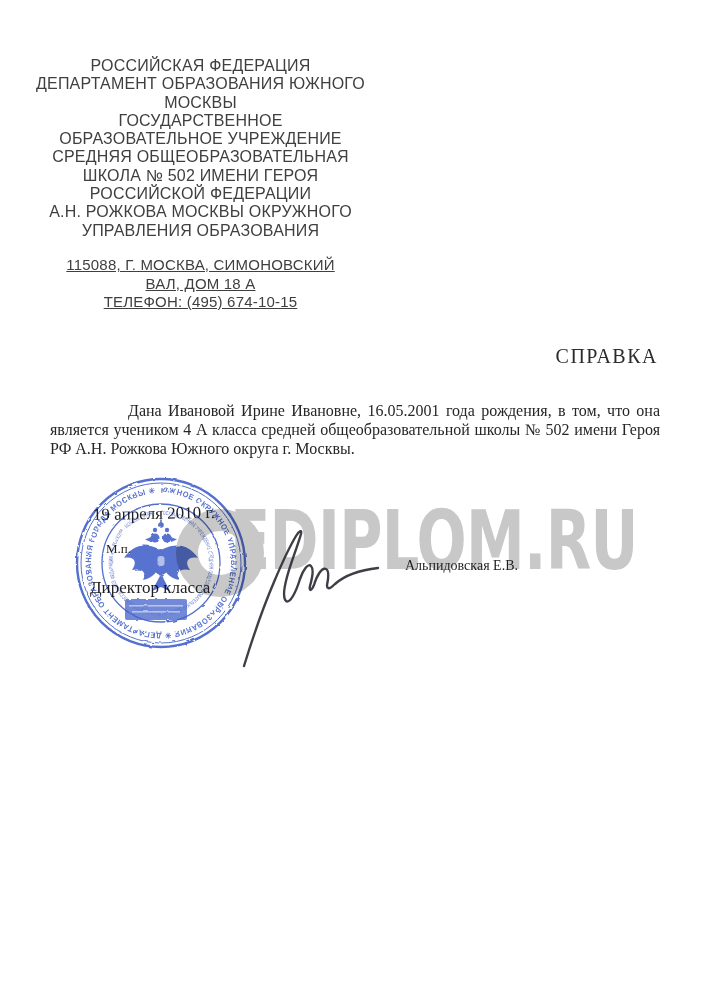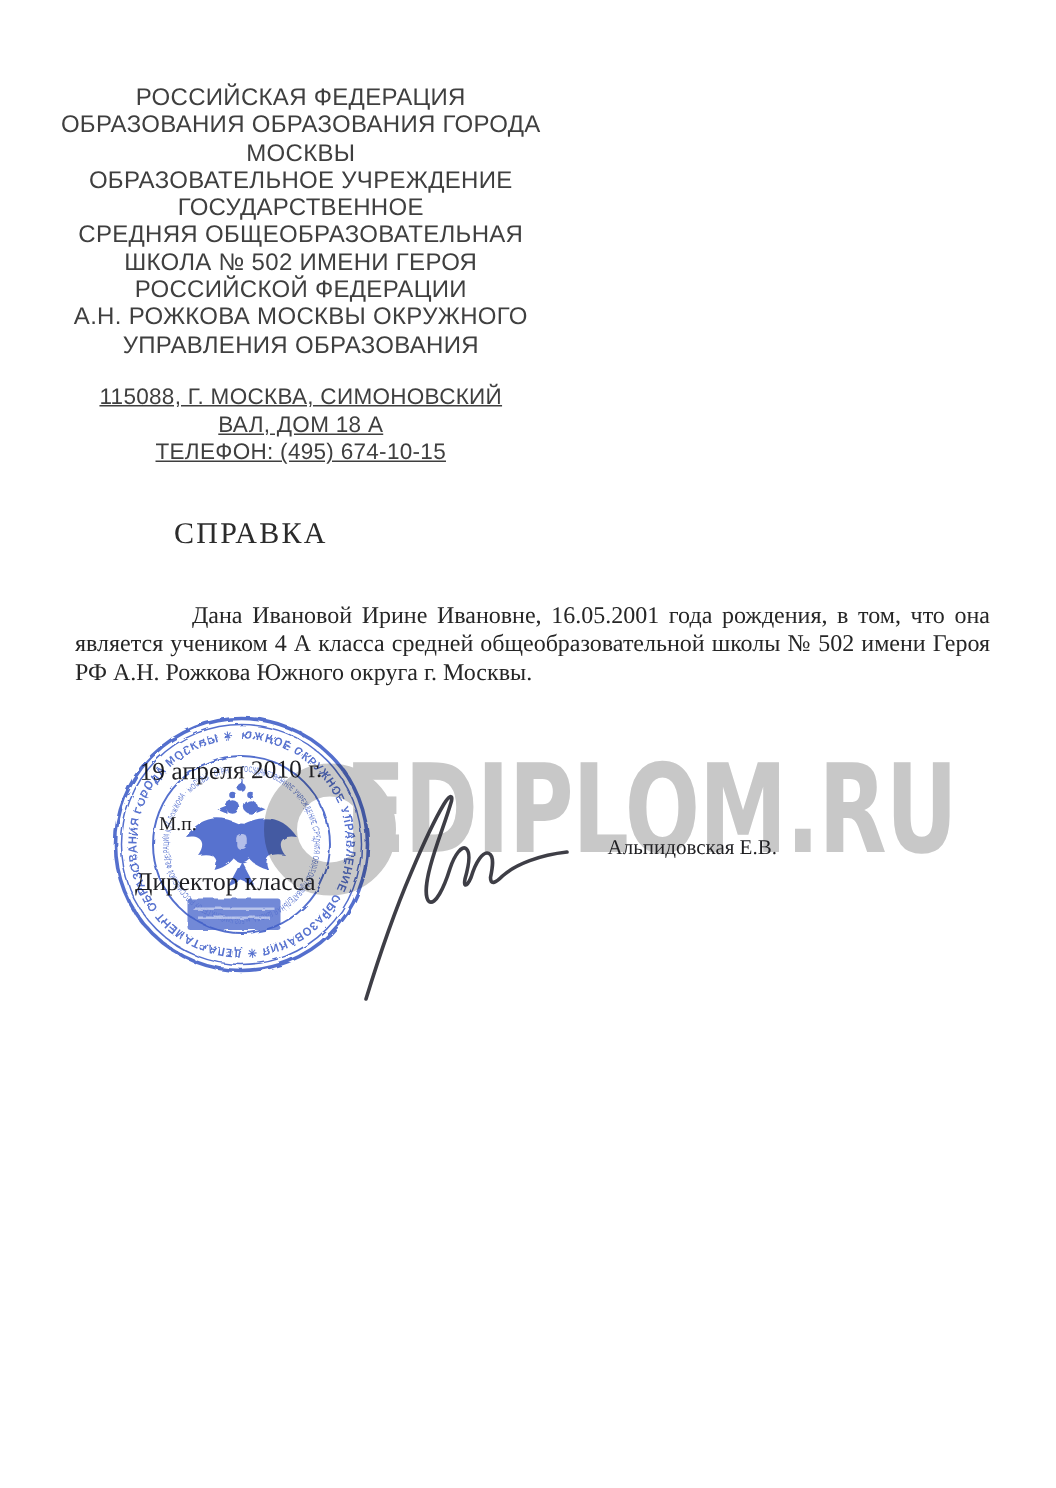--- a/index.html
+++ b/index.html
@@ -19,21 +19,21 @@
   }
   .contact-block{
     position:absolute;left:28px;top:256px;width:345px;
     text-align:center;
     font-size:15px;line-height:18.6px;
     color:#3f3f3f;letter-spacing:.2px;text-decoration:underline;
   }
   
   .doc-title{
     position:absolute;left:50px;top:345px;width:608px;
-    text-align:left;text-indent:66px;
+    text-align:right;text-indent:66px;
     font-family:"Liberation Serif", serif;
     font-size:20px;letter-spacing:1.5px;
     color:#2b2b2b;
   }
   .doc-body{
     position:absolute;left:50px;top:402px;width:610px;
     font-family:"Liberation Serif", serif;
     font-size:16px;line-height:18.8px;
     text-align:justify;text-indent:78px;
     color:#262626;
@@ -81,24 +81,24 @@
 </head>
 <body>
 
 <div class="page">
 
   <div class="watermark-ring"></div>
   <div class="watermark-text">EDIPLOM.RU</div>
 
   <div class="org-header">
     <div>РОССИЙСКАЯ ФЕДЕРАЦИЯ</div>
-    <div>ОБРАЗОВАНИЯ ОБРАЗОВАНИЯ ГОРОДА</div>
+    <div>ДЕПАРТАМЕНТ ОБРАЗОВАНИЯ ЮЖНОГО</div>
     <div>МОСКВЫ</div>
+    <div>ГОСУДАРСТВЕННОЕ</div>
     <div>ОБРАЗОВАТЕЛЬНОЕ УЧРЕЖДЕНИЕ</div>
-    <div>ГОСУДАРСТВЕННОЕ</div>
     <div>СРЕДНЯЯ ОБЩЕОБРАЗОВАТЕЛЬНАЯ</div>
     <div>ШКОЛА № 502 ИМЕНИ ГЕРОЯ</div>
     <div>РОССИЙСКОЙ ФЕДЕРАЦИИ</div>
     <div>А.Н. РОЖКОВА МОСКВЫ ОКРУЖНОГО</div>
     <div>УПРАВЛЕНИЯ ОБРАЗОВАНИЯ</div>
   </div>
 
   <div class="contact-block">
     <div>115088, Г. МОСКВА, СИМОНОВСКИЙ</div>
     <div>ВАЛ, ДОМ 18 А</div>

